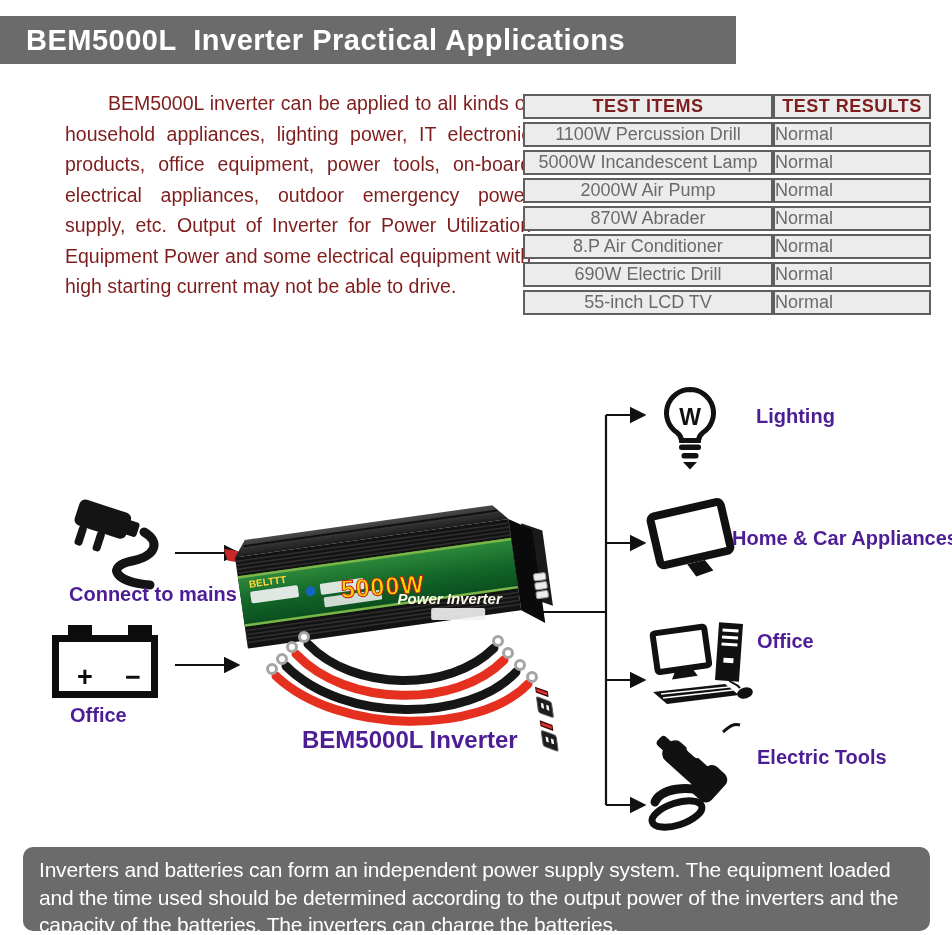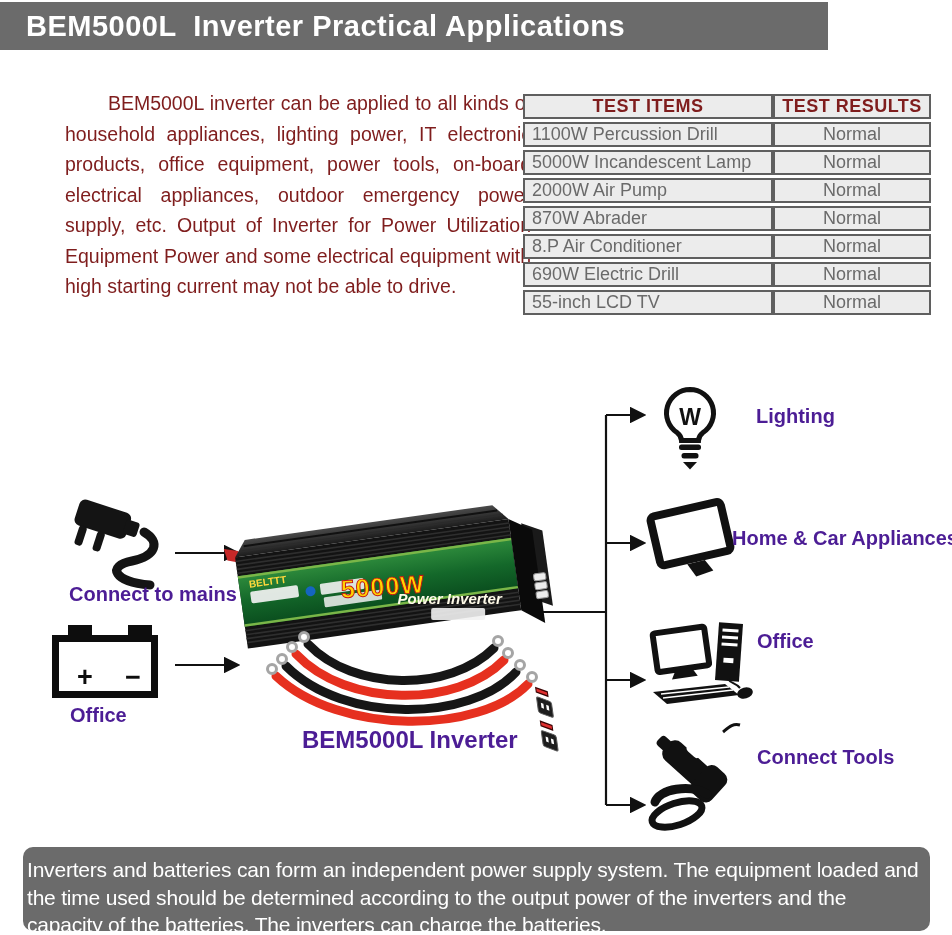--- a/index.html
+++ b/index.html
@@ -1,50 +1,50 @@
 <!DOCTYPE html>
 <html><head>
 <meta charset="utf-8">
 <style>
   * { margin:0; padding:0; box-sizing:border-box; }
   html,body { background:#ffffff; }
   body { font-family:"Liberation Sans", sans-serif; }
   .page { position:relative; width:952px; height:935px; background:#ffffff; overflow:hidden; }
 
   
-  .header-bar { position:absolute; left:0; top:2px; width:828px; height:48px; background:#6b6b6b; }
+  .header-bar { position:absolute; left:0; top:16px; width:736px; height:48px; background:#6b6b6b; }
   .header-bar .title { color:#ffffff; font-weight:bold; font-size:29px; line-height:48px; padding-left:26px; letter-spacing:0.5px; white-space:pre; }
 
   
   .intro { position:absolute; left:27px; top:88px; width:466px; color:#7f1d1d; font-size:19.5px; line-height:30.5px; text-align:justify; text-indent:2.2em;margin-left:38px; }
 
   
   .test-table { position:absolute; left:523px; top:91px; border-collapse:separate; border-spacing:0 3px; }
   .test-table td, .test-table th { background:#ececec; border:2px solid #5f5f5f; height:25px; font-size:18px; color:#6a6a6a; }
   .test-table th { font-weight:bold; color:#7f1d1d; text-align:center; letter-spacing:0.5px; }
-  .test-table td.item { width:250px; text-align:left; padding-left:7px; }
-  .test-table td.result { width:158px; text-align:center; }
+  .test-table td.item { width:250px; text-align:center; }
+  .test-table td.result { width:158px; text-align:left; }
   .test-table th.item { width:250px; }
   .test-table th.result { width:158px; }
 
   
   .section-title { position:absolute; left:12px; top:390px; color:#d7222f; font-size:25px; font-weight:bold; letter-spacing:0.2px; }
 
   
   .diag-label { position:absolute; color:#4c1d95; font-weight:bold; font-size:20px; white-space:nowrap; }
 
   
   .battery { position:absolute; left:52px; top:625px; width:106px; height:73px; }
   .battery .box { position:absolute; left:0; top:10px; width:106px; height:63px; border:7px solid #0d0d0d; background:#ffffff; }
   .battery .term { position:absolute; top:0; width:24px; height:12px; background:#0d0d0d; }
   .battery .term.t1 { left:16px; } .battery .term.t2 { left:76px; }
   .battery .sign { position:absolute; top:22px; font-size:27px; font-weight:bold; color:#0d0d0d; line-height:27px; }
   .battery .plus { left:18px; } .battery .minus { left:66px; }
 
-  .footer-bar { position:absolute; left:23px; top:847px; width:907px; height:84px; background:#6b6b6b; border-radius:10px; color:#ffffff; font-size:21px; line-height:27.5px; padding:9px 4px; letter-spacing:-0.2px; }
+  .footer-bar { position:absolute; left:23px; top:847px; width:907px; height:84px; background:#6b6b6b; border-radius:10px; color:#ffffff; font-size:21px; line-height:27.5px; padding:9px 16px; letter-spacing:-0.2px; }
 
   svg { position:absolute; overflow:visible; }
   .icon-svg { position:absolute; }
 </style>
 </head>
 <body>
 
 <div class="page">
 
   <div class="header-bar">
@@ -256,17 +256,17 @@
     <path d="M78,14 c6,-5 10,-9 17,-7" stroke="#111" stroke-width="3" fill="none"></path>
     <g transform="rotate(-48 52 55)">
       <rect x="40" y="14" width="24" height="58" rx="9" fill="#111"></rect>
       <rect x="34" y="58" width="36" height="26" rx="8" fill="#111"></rect>
       <rect x="46" y="4" width="12" height="14" rx="4" fill="#111"></rect>
       <rect x="62" y="30" width="10" height="16" rx="4" fill="#ffffff"></rect>
     </g>
     <path d="M10,84 a30,16 0 0 1 52,-8" stroke="#111" stroke-width="9" fill="none" stroke-linecap="round"></path>
     <ellipse cx="32" cy="96" rx="26" ry="11" fill="none" stroke="#111" stroke-width="7" transform="rotate(-18 32 96)"></ellipse>
   </svg>
-  <div class="diag-label" style="left:757px; top:746px;">Connect Tools</div>
+  <div class="diag-label" style="left:757px; top:746px;">Electric Tools</div>
 
   <div class="footer-bar">Inverters and batteries can form an independent power supply system. The equipment loaded and the time used should be determined according to the output power of the inverters and the capacity of the batteries. The inverters can charge the batteries.</div>
 
 </div>
 
 </body></html>

